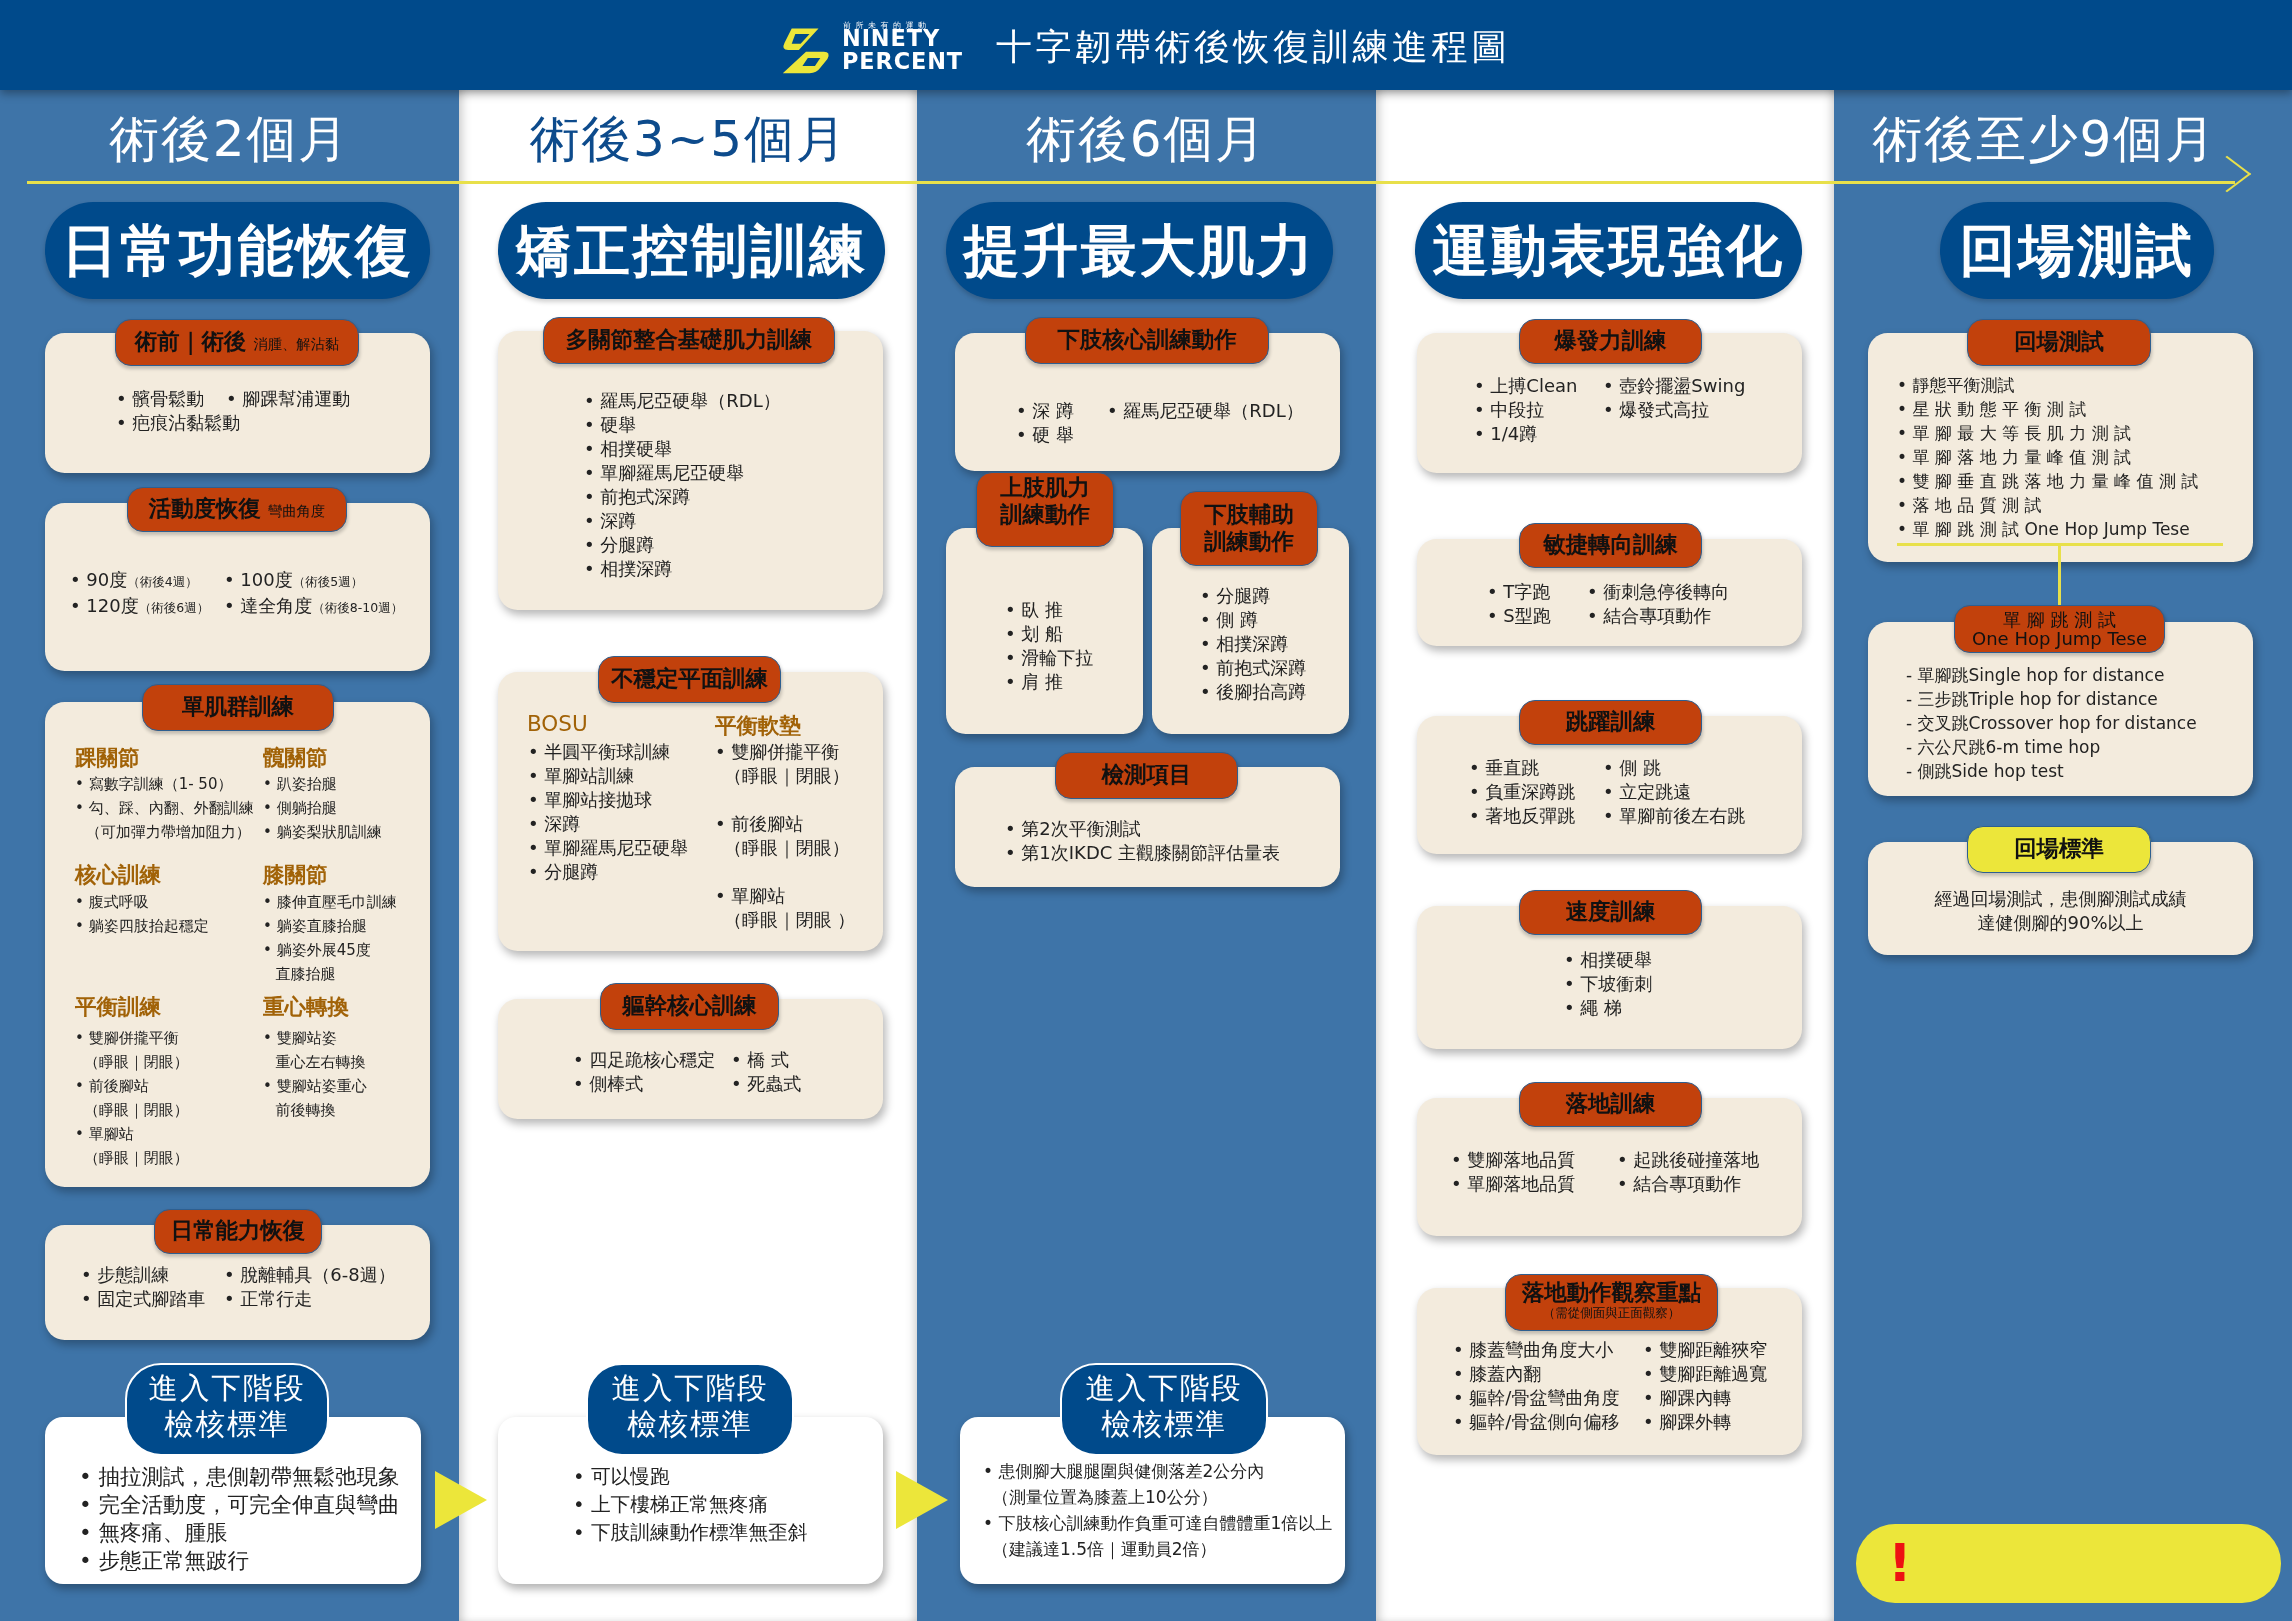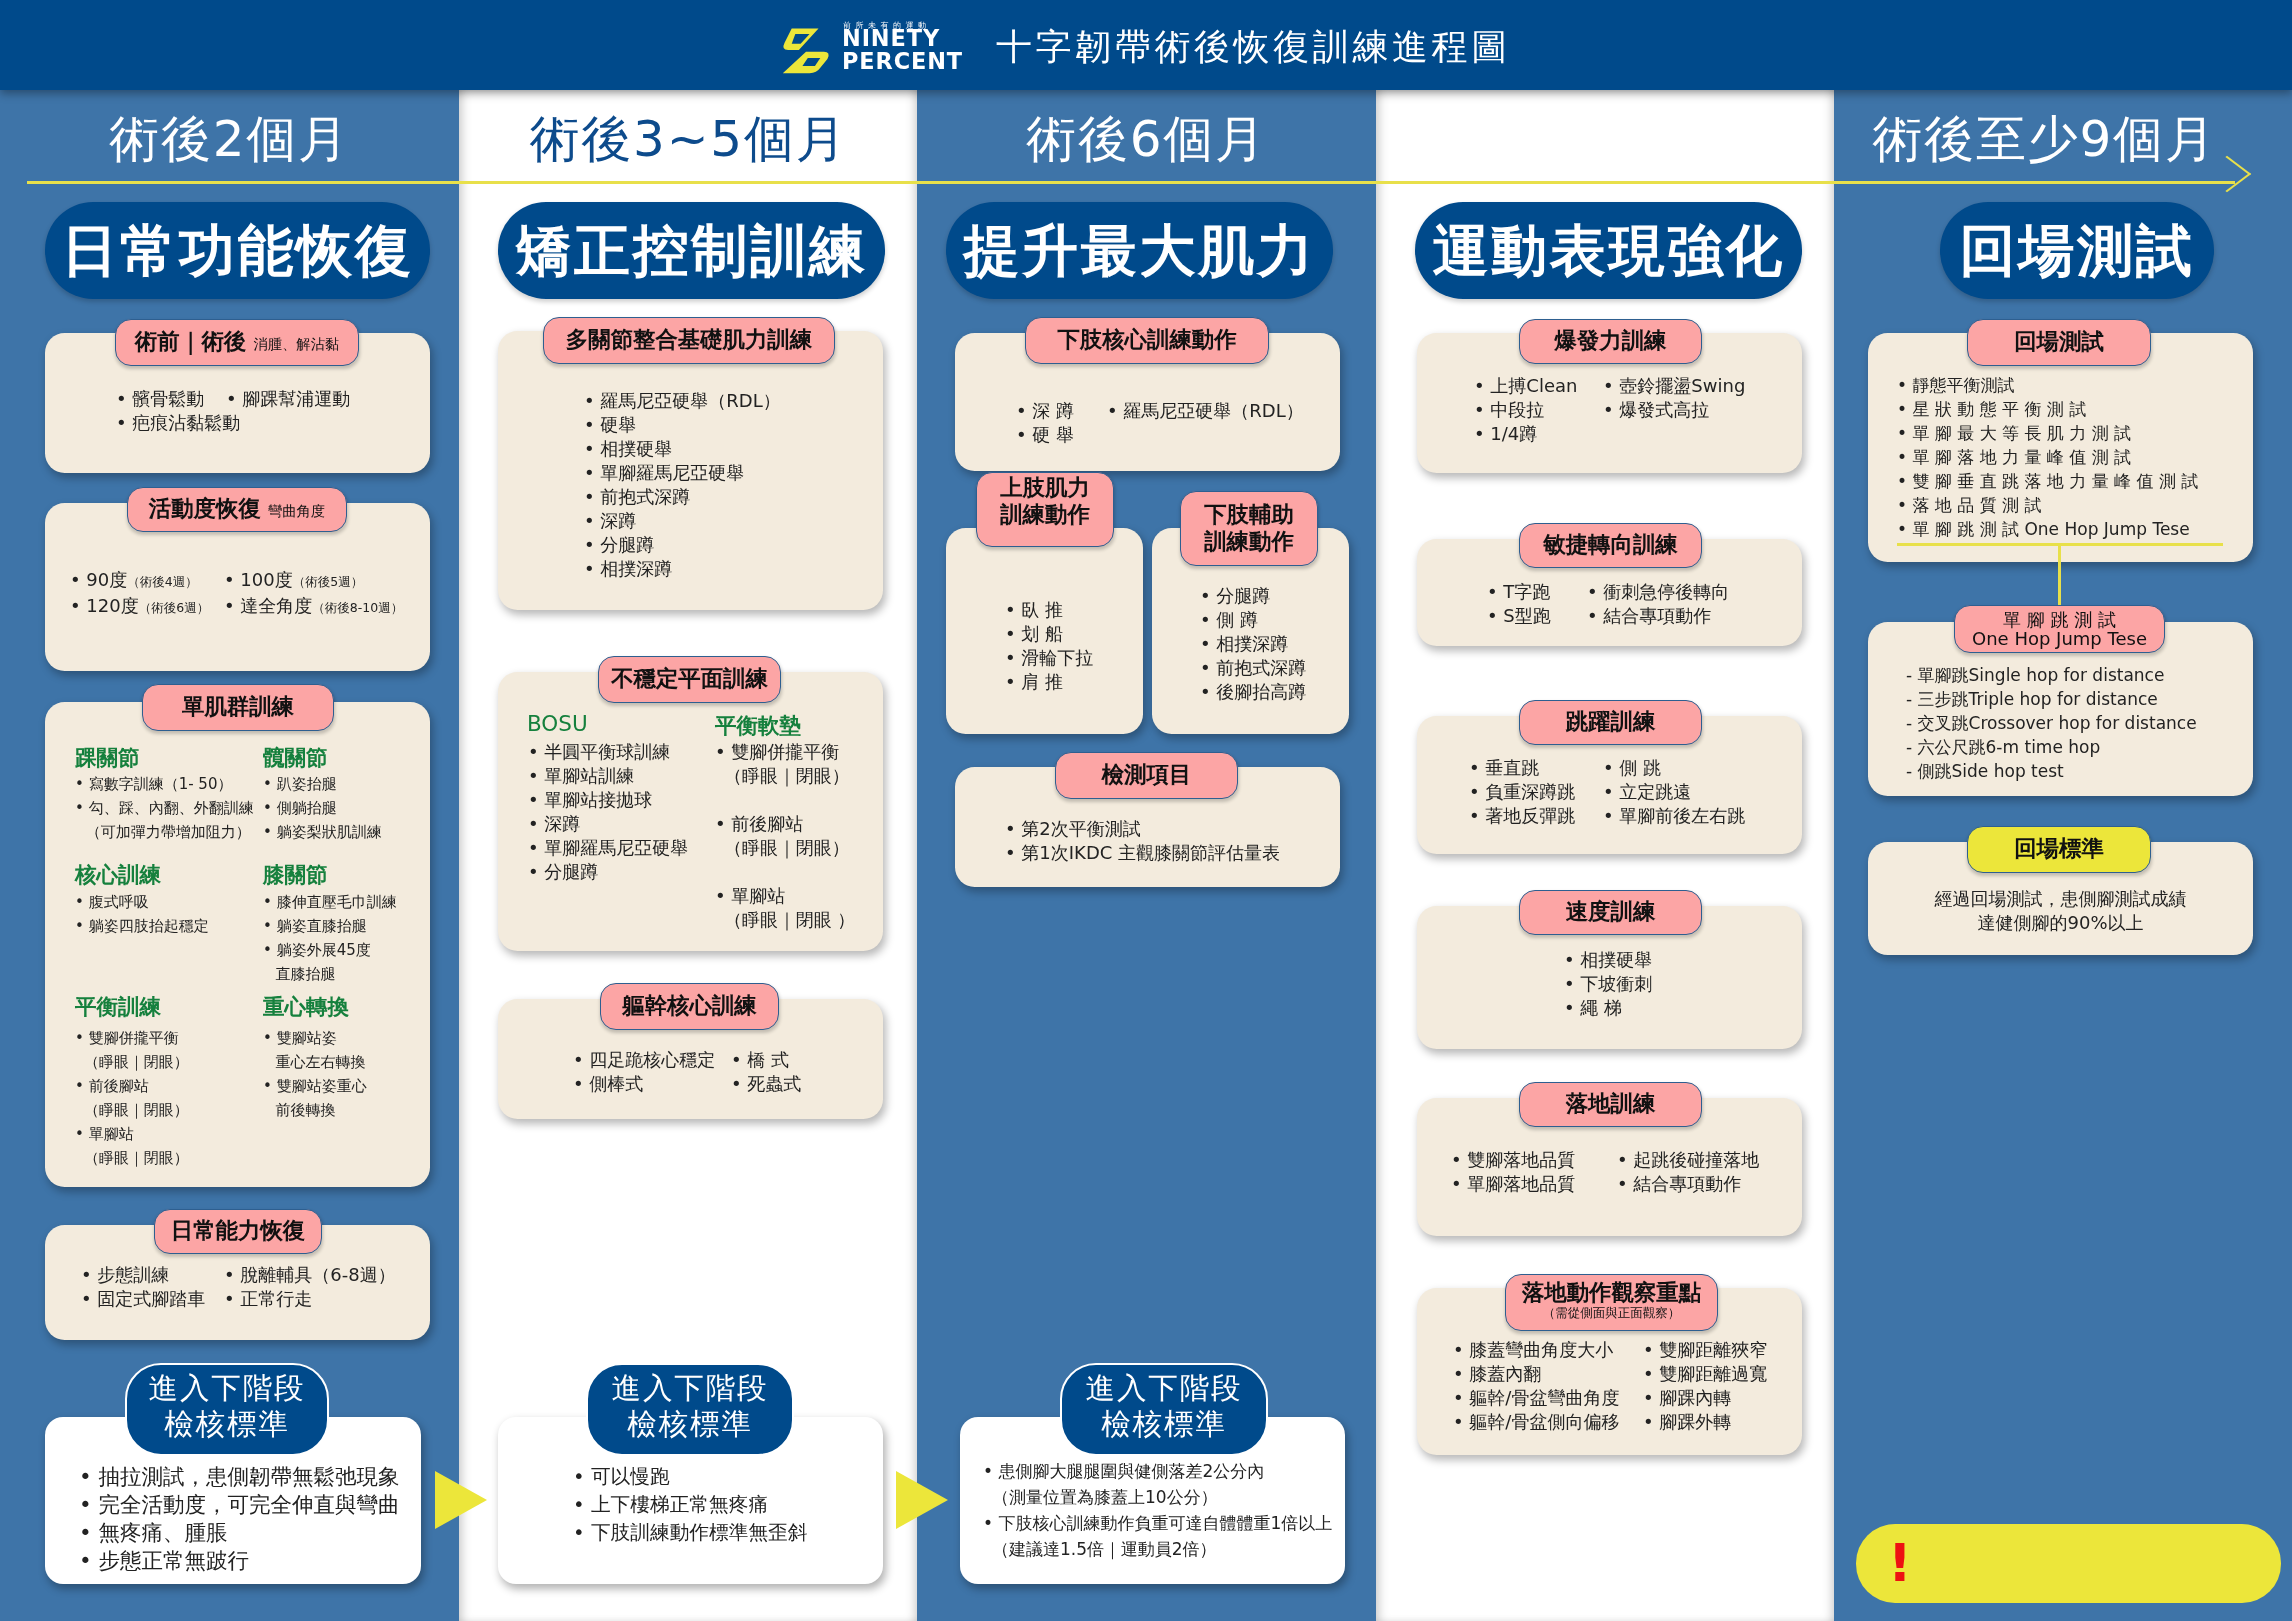--- a/index.html
+++ b/index.html
@@ -20,30 +20,30 @@
 
   .period { position: absolute; top: 106px; font-size: 50px; text-align: center; letter-spacing: 1.8px; }
   .period.onblue { color: #fff; }
   .period.onwhite { color: #0d4b8c; }
   .timeline { position: absolute; left: 27px; top: 181px; width: 2208px; height: 2.7px; background: #e8e04a; }
   .timeline-arrow { position: absolute; left: 2212px; top: 159px; width: 30px; height: 30px; border-right: 2.7px solid #e8e04a; border-bottom: 2.7px solid #e8e04a; transform: rotate(-45deg) skew(8deg,8deg); transform-origin: center; }
 
   .pill { position: absolute; height: 97px; background: #004a8b; border-radius: 48px; color: #fff; font-size: 56px; font-weight: bold; text-align: center; line-height: 97px; letter-spacing: 2.7px; box-shadow: 0 2.7px 5.4px rgba(0,0,0,0.2); }
 
   .card { position: absolute; background: #f3ebdd; border-radius: 19.7px; box-shadow: 2.7px 4.5px 9px rgba(0,0,0,0.28); }
-  .tag { position: absolute; background: #fca5a5; border: 1.8px solid #2e5f90; border-radius: 16px; font-weight: bold; font-size: 22.4px; text-align: center; color: #111; box-shadow: 0.9px 2.7px 3.6px rgba(0,0,0,0.2); z-index: 2; }
+  .tag { position: absolute; background: #c2410c; border: 1.8px solid #2e5f90; border-radius: 16px; font-weight: bold; font-size: 22.4px; text-align: center; color: #111; box-shadow: 0.9px 2.7px 3.6px rgba(0,0,0,0.2); z-index: 2; }
   .tag.yellow { background: #ece63a; }
   .tag small { font-size: 14.3px; font-weight: normal; margin-left: 7.2px; }
   .tag .sub { display:block; font-size: 12.5px; font-weight: normal; line-height: 14.3px; }
 
   .list { position: absolute; font-size: 18px; line-height: 24px; color: #222; list-style: none; }
   .list li::before { content: "• "; }
   .list.dash li::before { content: "- "; }
   .list small { font-size: 12.5px; }
-  .subhead { position: absolute; font-weight: bold; font-size: 21.5px; color: #15803d; }
+  .subhead { position: absolute; font-weight: bold; font-size: 21.5px; color: #a16207; }
   .cont { padding-left: 10.7px; }
 
   .criteria-card { position: absolute; background: #ffffff; border-radius: 18px; box-shadow: 2.7px 4.5px 9px rgba(0,0,0,0.3); }
   .criteria-tag { position: absolute; background: #004a8b; border: 2.7px solid #fff; border-radius: 36px; color: #fff; font-size: 29.6px; line-height: 36px; text-align: center; padding-top: 5.4px; z-index: 2; letter-spacing: 1.8px;}
   .criteria-list { position: absolute; font-size: 21.5px; line-height: 28px; color: #222; list-style: none; }
   .criteria-list li::before { content: "• "; }
   .criteria-list.small { font-size: 18px; line-height: 26px; }
   .criteria-list .cont { padding-left: 12.5px; }
   .arrow-right { position: absolute; width: 0; height: 0; border-top: 29px solid transparent; border-bottom: 29px solid transparent; border-left: 52px solid #ece63a; }
 

